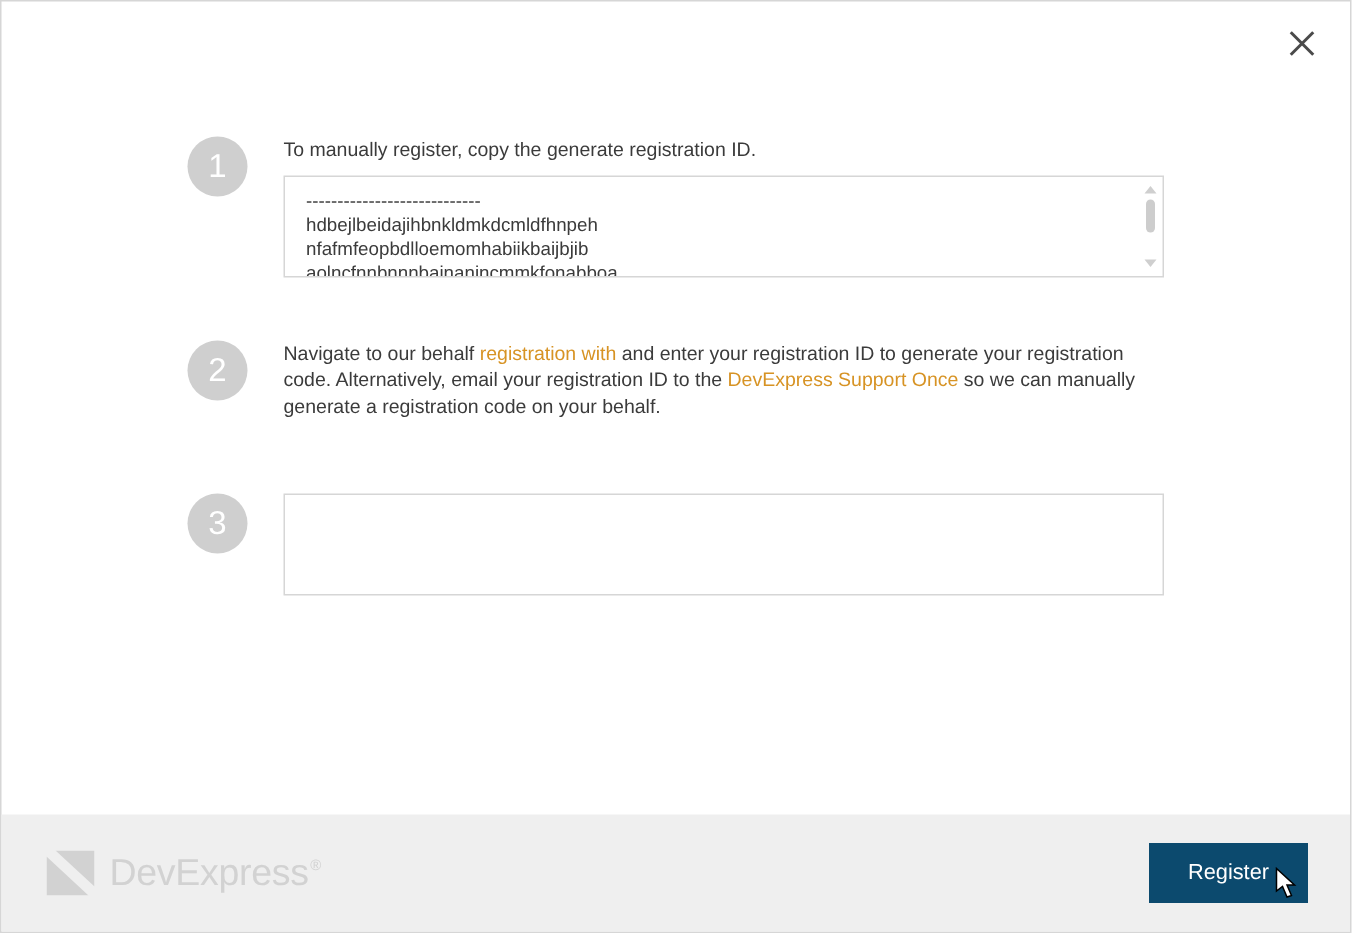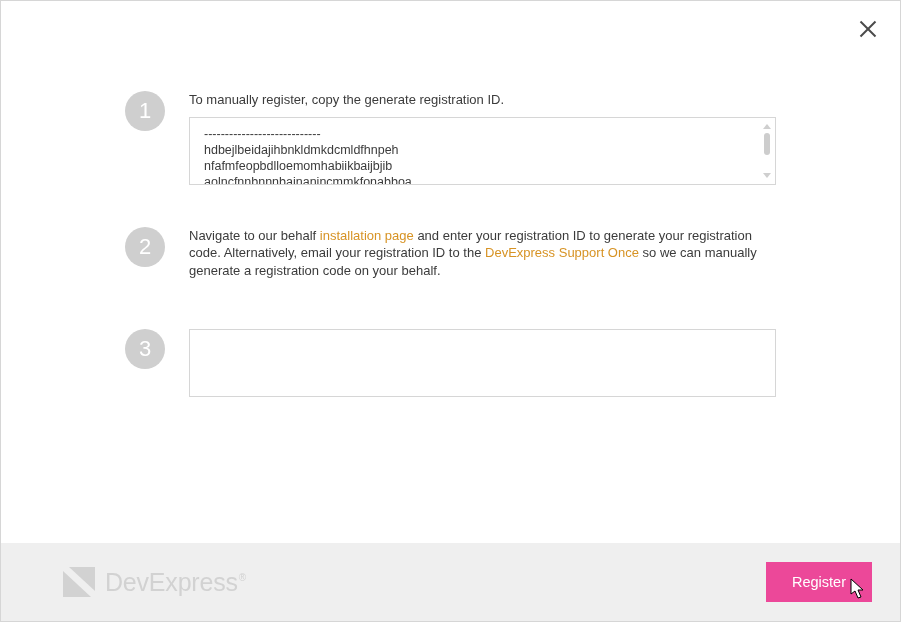--- a/index.html
+++ b/index.html
@@ -123,40 +123,39 @@
       display: flex;
       align-items: center;
       justify-content: space-between;
       padding: 0 28px 0 30px;
     }
     .logo {
       display: flex;
       align-items: center;
       color: #d2d2d2;
       user-select: none;
-      margin-left: 32px;
     }
     .logo-mark {
       width: 32px;
       height: 30px;
       margin-right: 10px;
     }
     .logo-text {
       font-size: 25px;
       font-weight: 400;
       letter-spacing: -0.2px;
     }
     .logo-text .plain { font-weight: 300; }
     .logo-text sup {
       font-size: 10px;
       vertical-align: super;
       margin-left: 1px;
     }
     .register-btn {
-      background: #ec4899;
+      background: #0c4a6e;
       color: #fff;
       border: none;
       padding: 12px 26px;
       font-size: 14.5px;
       font-family: inherit;
       cursor: pointer;
       position: relative;
     }
     .cursor {
       position: absolute;
@@ -196,21 +195,21 @@
             <div class="sb-arrow down"></div>
           </div>
         </div>
       </div>
     </div>
 
     <div class="step">
       <div class="badge">2</div>
       <div class="step-body">
         <div class="instr">
-          <span>Navigate to our behalf </span><a>installation page</a><span> and enter your registration ID to generate your registration code. Alternatively, email your registration ID to the </span><a>DevExpress Support Once</a><span> so we can manually generate a registration code on your behalf.</span>
+          <span>Navigate to our behalf </span><a>registration with</a><span> and enter your registration ID to generate your registration code. Alternatively, email your registration ID to the </span><a>DevExpress Support Once</a><span> so we can manually generate a registration code on your behalf.</span>
         </div>
       </div>
     </div>
 
     <div class="step">
       <div class="badge">3</div>
       <div class="step-body">
         <textarea class="code-input" style=""></textarea>
       </div>
     </div>

